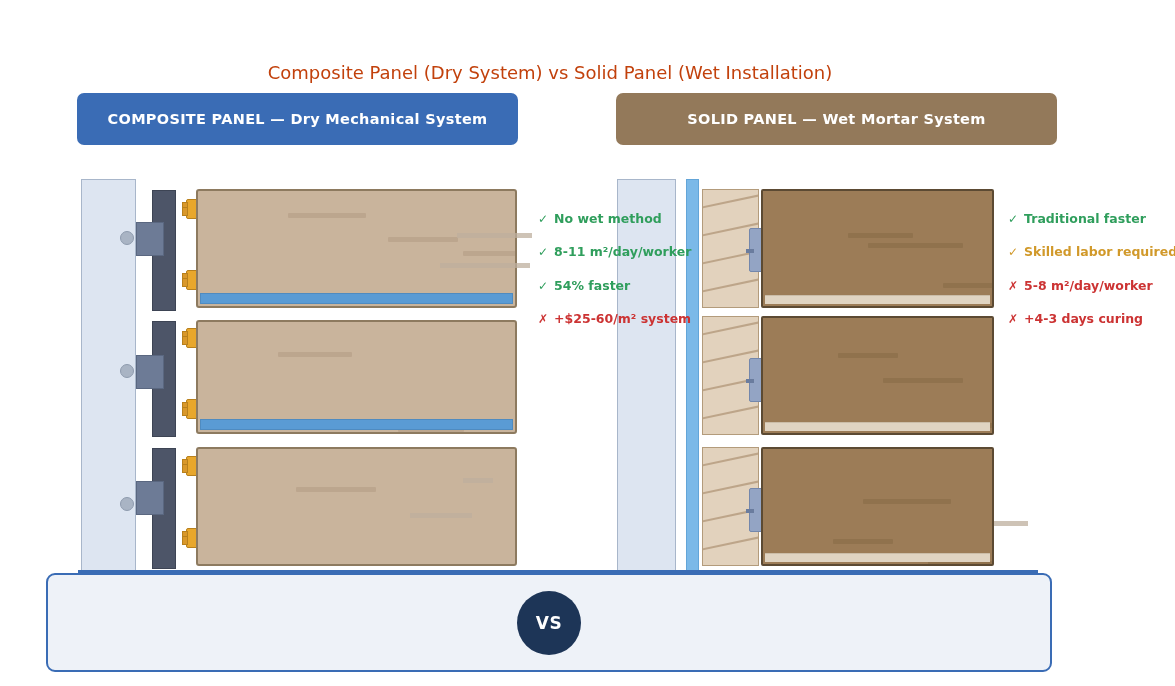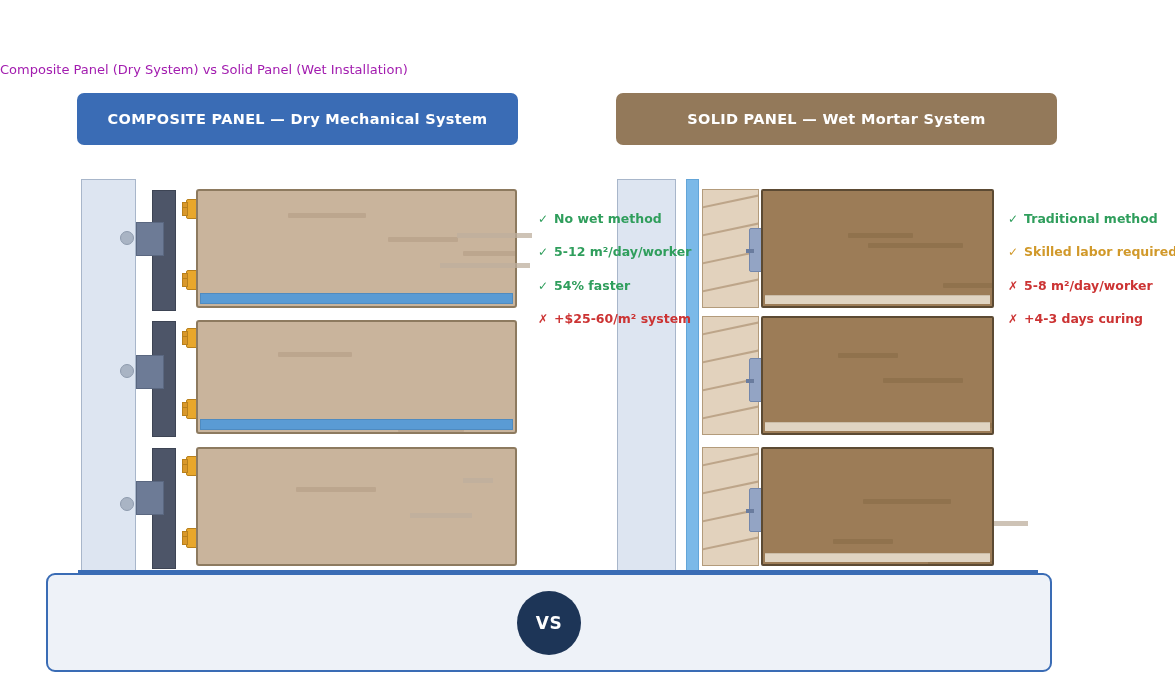--- a/index.html
+++ b/index.html
@@ -13,21 +13,22 @@
 
   
   .title {
     position: absolute; left: 0; top: 22px; width: 1100px;
     text-align: center;
     font-size: 25px; font-weight: bold; letter-spacing: .2px;
     color: #1d3557;
   }
   .subtitle {
     position: absolute; left: 0; top: 62px; width: 1100px;
-    font-size: 13px; color: #a21caf;
+    text-align: center;
+    font-size: 18px; color: #c2410c;
   }
 
   
   .hdr {
     position: absolute; top: 93px; height: 52px;
     border-radius: 7px;
     display: flex; align-items: center; justify-content: center;
     color: #ffffff; font-size: 14.5px; font-weight: bold;
     letter-spacing: .3px;
   }
@@ -271,35 +272,35 @@
     <div class="floor"></div>
   </div>
 
   <div class="notes" id="notes-left">
       <div class="note" style="left: 538px; top: 211px; color: rgb(47, 158, 92);">
         <span class="mk">✓</span>
         <span>No wet method</span>
       </div>
       <div class="note" style="left: 538px; top: 244px; color: rgb(47, 158, 92);">
         <span class="mk">✓</span>
-        <span>5-12 m²/day/worker</span>
+        <span>8-11 m²/day/worker</span>
       </div>
       <div class="note" style="left: 538px; top: 278px; color: rgb(47, 158, 92);">
         <span class="mk">✓</span>
         <span>54% faster</span>
       </div>
       <div class="note" style="left: 538px; top: 311px; color: rgb(204, 51, 51);">
         <span class="mk">✗</span>
         <span>+$25-60/m² system</span>
       </div>
     </div>
   <div class="notes" id="notes-right">
       <div class="note" style="left: 1008px; top: 211px; color: rgb(47, 158, 92);">
         <span class="mk">✓</span>
-        <span>Traditional method</span>
+        <span>Traditional faster</span>
       </div>
       <div class="note" style="left: 1008px; top: 244px; color: rgb(209, 153, 42);">
         <span class="mk">✓</span>
         <span>Skilled labor required</span>
       </div>
       <div class="note" style="left: 1008px; top: 278px; color: rgb(204, 51, 51);">
         <span class="mk">✗</span>
         <span>5-8 m²/day/worker</span>
       </div>
       <div class="note" style="left: 1008px; top: 311px; color: rgb(204, 51, 51);">

